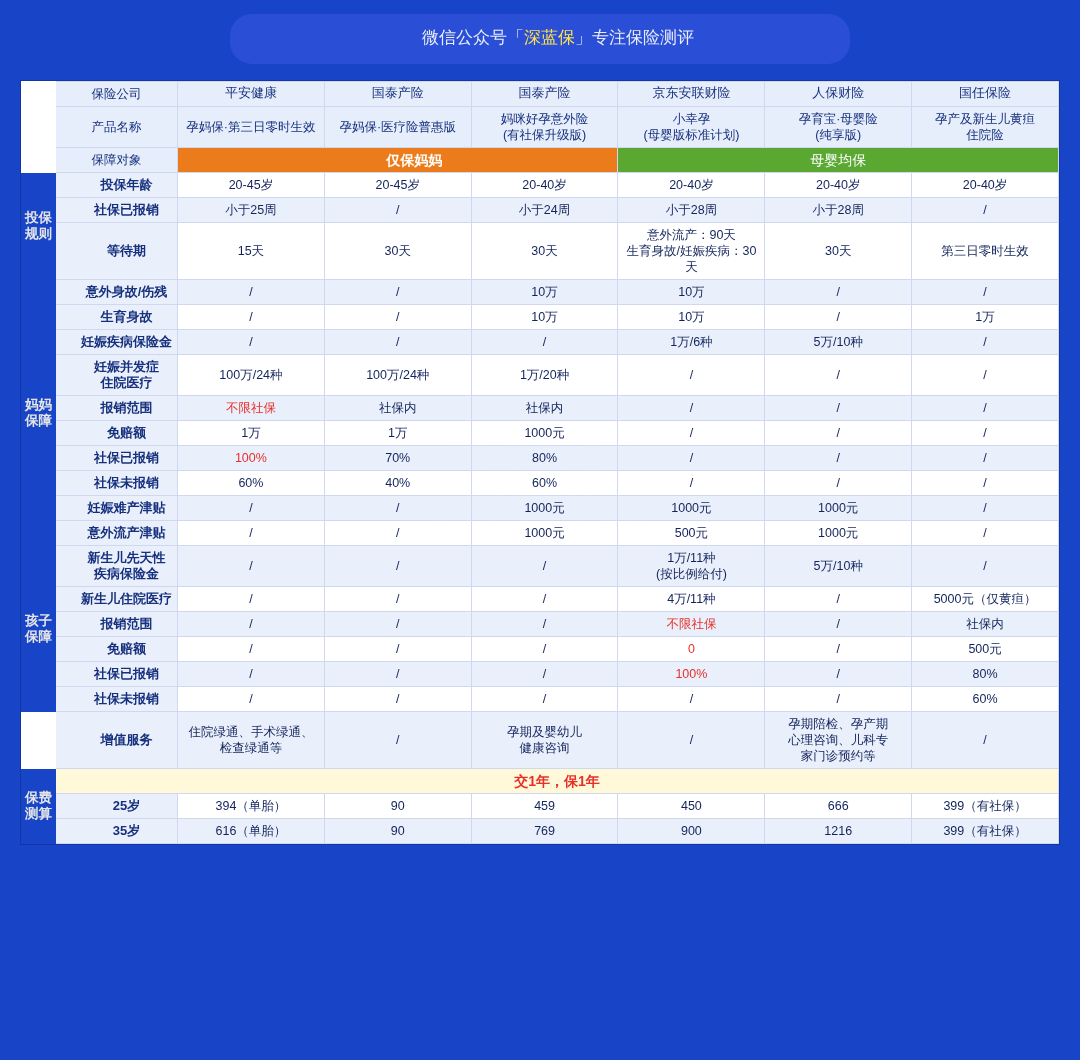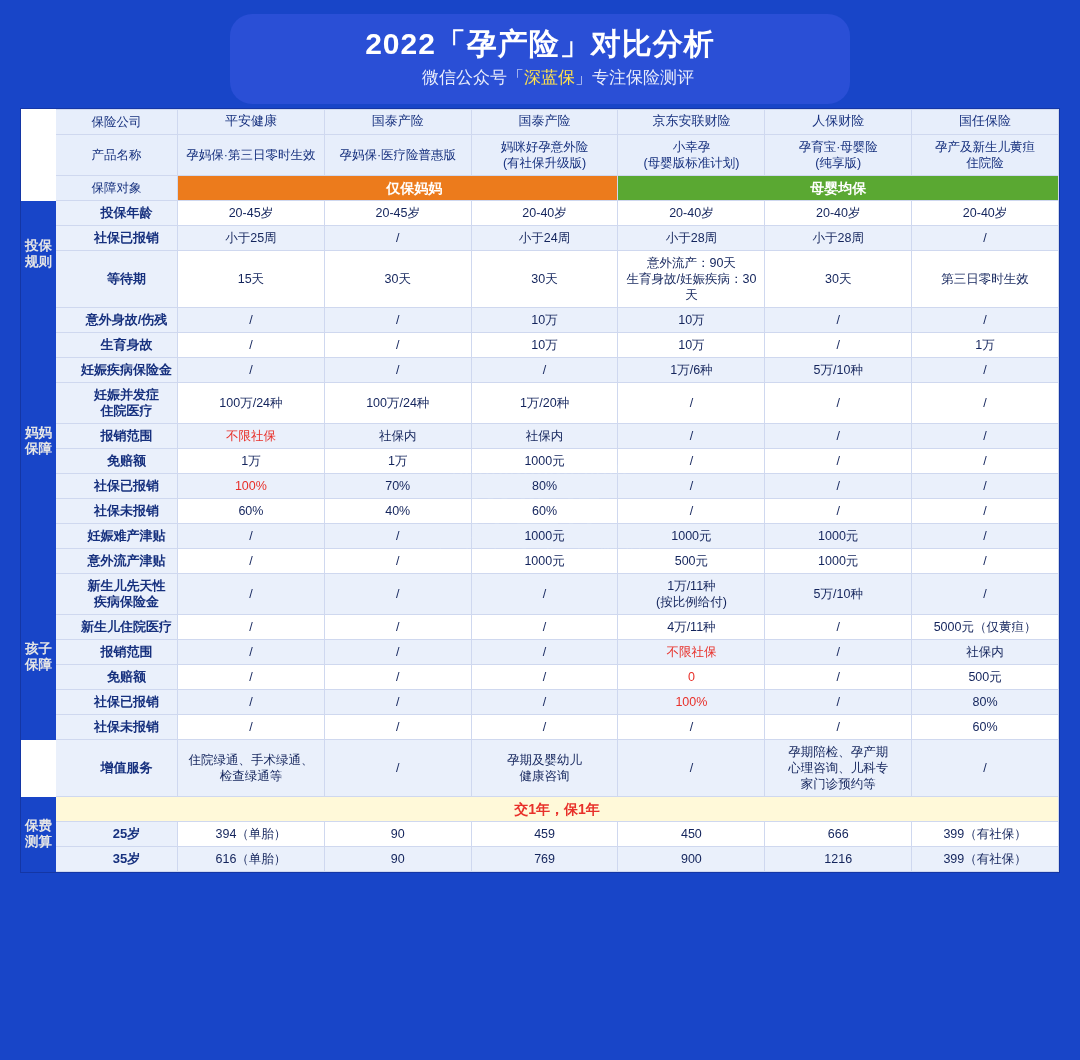--- a/index.html
+++ b/index.html
@@ -25,21 +25,21 @@
     line-height:40px;
   }
   .header .subtitle{
     color:#e8ecfb;font-size:17px;line-height:28px;padding-left:36px;
   }
   .header .subtitle .hl{color:#ffe14d;}
 
   
   .table-wrap{
     position:relative;
-    margin:4px 20px 0 20px;
+    margin:16px 20px 0 20px;
     background:#ffffff;
     border:1px solid #1436a5;
   }
   table{
     border-collapse:collapse;width:100%;table-layout:fixed;
   }
   td{
     border:1px solid #cfd8ef;
     text-align:center;
     vertical-align:middle;
@@ -58,21 +58,21 @@
   td.rowlabel{
     background:#eaf0fb;color:#16307e;font-weight:bold;font-size:13px;padding-left:22px;
   }
   td.sidelabel{
     background:#1845c8;color:#e5e5e5;font-weight:bold;font-size:13.5px;
     border:1px solid #1845c8;width:30px;
   }
   td.sideblank{background:#ffffff;border:1px solid #ffffff;}
   td.prodname{font-size:12.5px;line-height:16px;}
   td.orange{background:#ec7b1c;color:#ffffff;font-weight:bold;font-size:14px;padding-left:35px;}
-  td.green{background:#5aa832;color:#ffffff;font-weight:bold;font-size:14px;}
+  td.green{background:#5aa832;color:#ffffff;font-weight:normal;font-size:14px;}
   td.red{color:#e8302a;}
   td.yellowband{
     background:#fff9d9;color:#e8302a;font-weight:bold;font-size:14px;
   }
   td.cmpname{font-size:13px;font-family:Liberation Mono, monospace;}
   .col-label{width:122px;}
   .col-side{width:34px;}
 
   
   .watermark{
@@ -95,21 +95,20 @@
   .watermark .wm-dom{
     color:#d5e0f2;font-size:22px;letter-spacing:1px;line-height:26px;
   }
 </style>
 </head>
 <body>
 
 <div class="page">
 
   <div class="header">
-    <div class="title">2022「孕产险」对比分析</div>
     <div class="subtitle">
       <span>微信公众号「</span><span class="hl">深蓝保</span><span>」专注保险测评</span>
     </div>
   </div>
 
   <div class="table-wrap">
     <div class="watermark">
       <div class="wm-dom">shenlanbao.com</div>
       <div class="wm-main">深蓝保</div>
       <div class="wm-sub">中立 | 专业 | 诚信</div>

